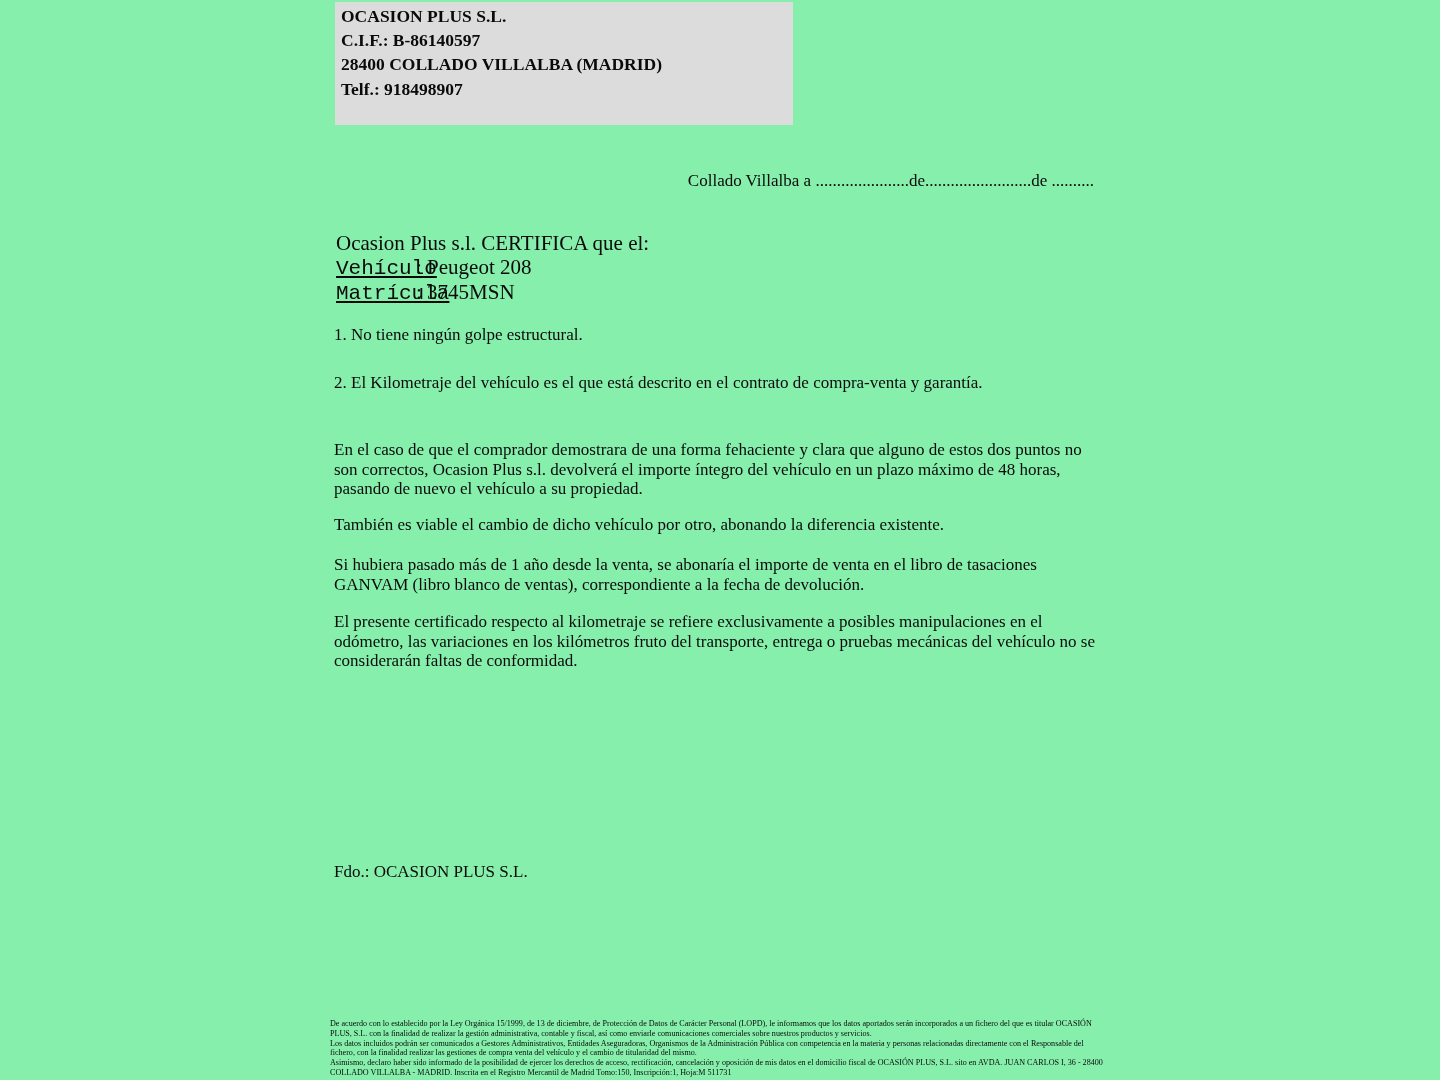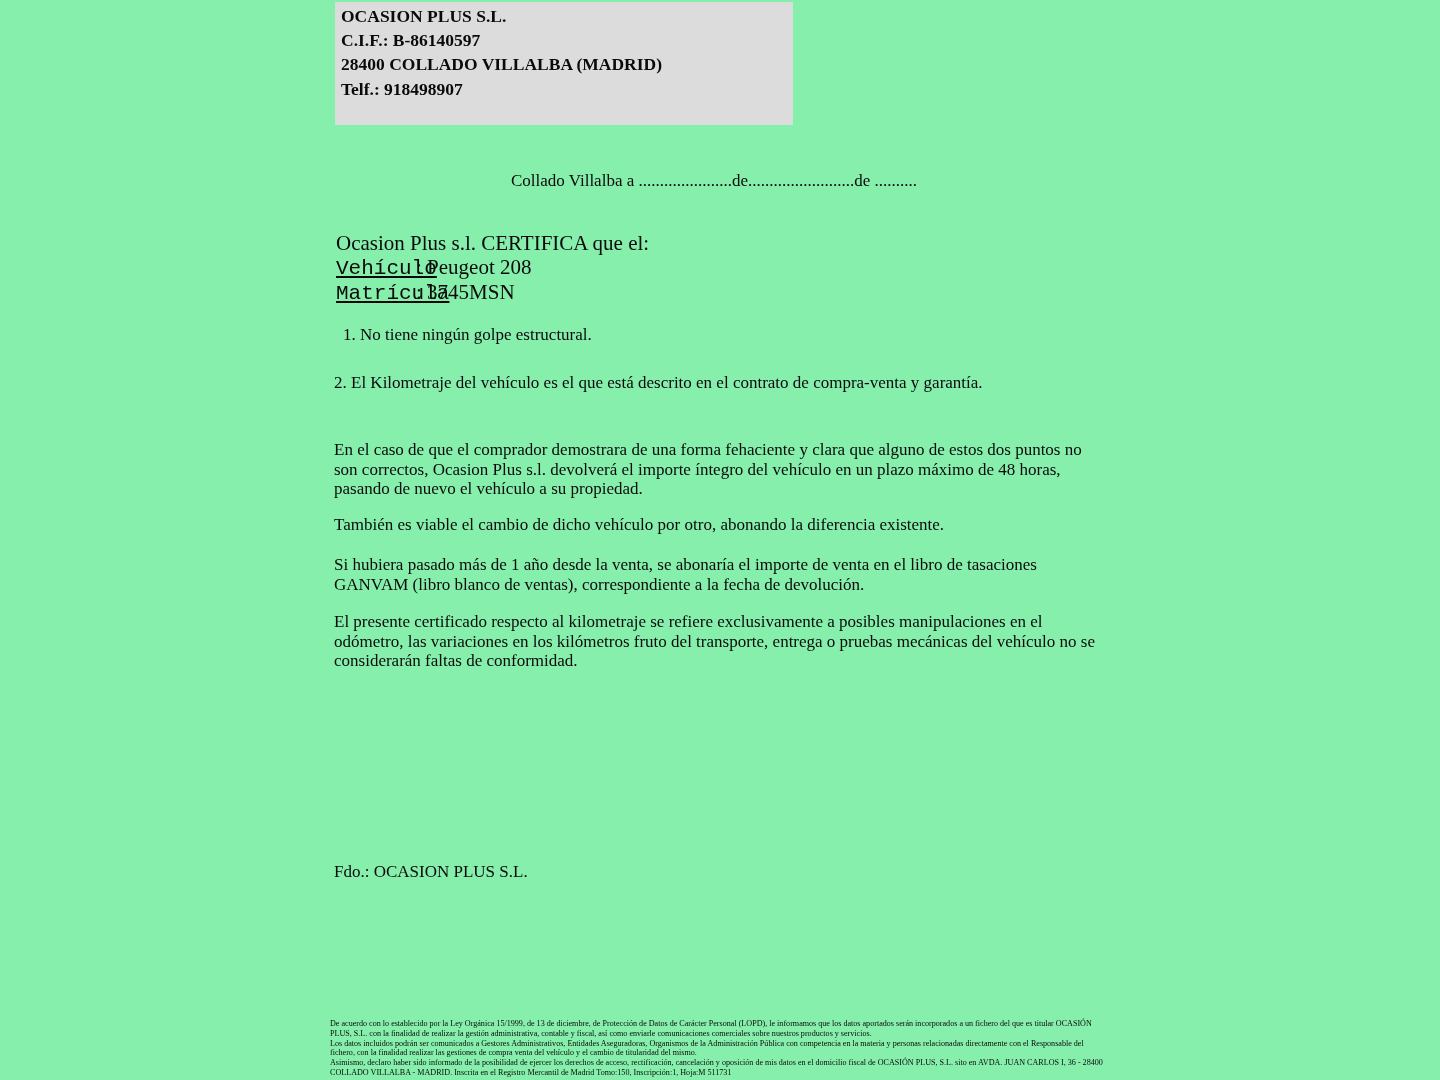--- a/index.html
+++ b/index.html
@@ -30,42 +30,42 @@
     font-weight: bold;
     line-height: 24.2px;
     white-space: nowrap;
   }
 
   .date-line {
     left: 334px;
     top: 171px;
     width: 760px;
     font-size: 17px;
-    text-align: center;
+    text-align: right;
     white-space: nowrap;
   }
 
   .certify {
     left: 336px;
     top: 232px;
     font-size: 21px;
     line-height: 23.8px;
   }
   .field-label {
     display: inline-block;
     width: 80px;
     font-family: Liberation Mono, monospace;
   }
   .u { text-decoration: underline; }
 
   .body-text {
     font-size: 17px;
     line-height: 19.5px;
   }
-  .point-1 { left: 334px; top: 325px; width: 764px; margin-left: 9px; }
+  .point-1 { left: 334px; top: 325px; width: 764px; }
   .point-2 { left: 334px; top: 373px; width: 764px; }
   .para-main { left: 334px; top: 440px; width: 764px; }
   .para-tambien { left: 334px; top: 515px; width: 764px; }
   .para-si { left: 334px; top: 555px; width: 764px; }
   .para-presente { left: 334px; top: 612px; width: 764px; }
   .signature { left: 334px; top: 862px; width: 500px; }
 
   .legal {
     left: 330px;
     top: 1019px;

